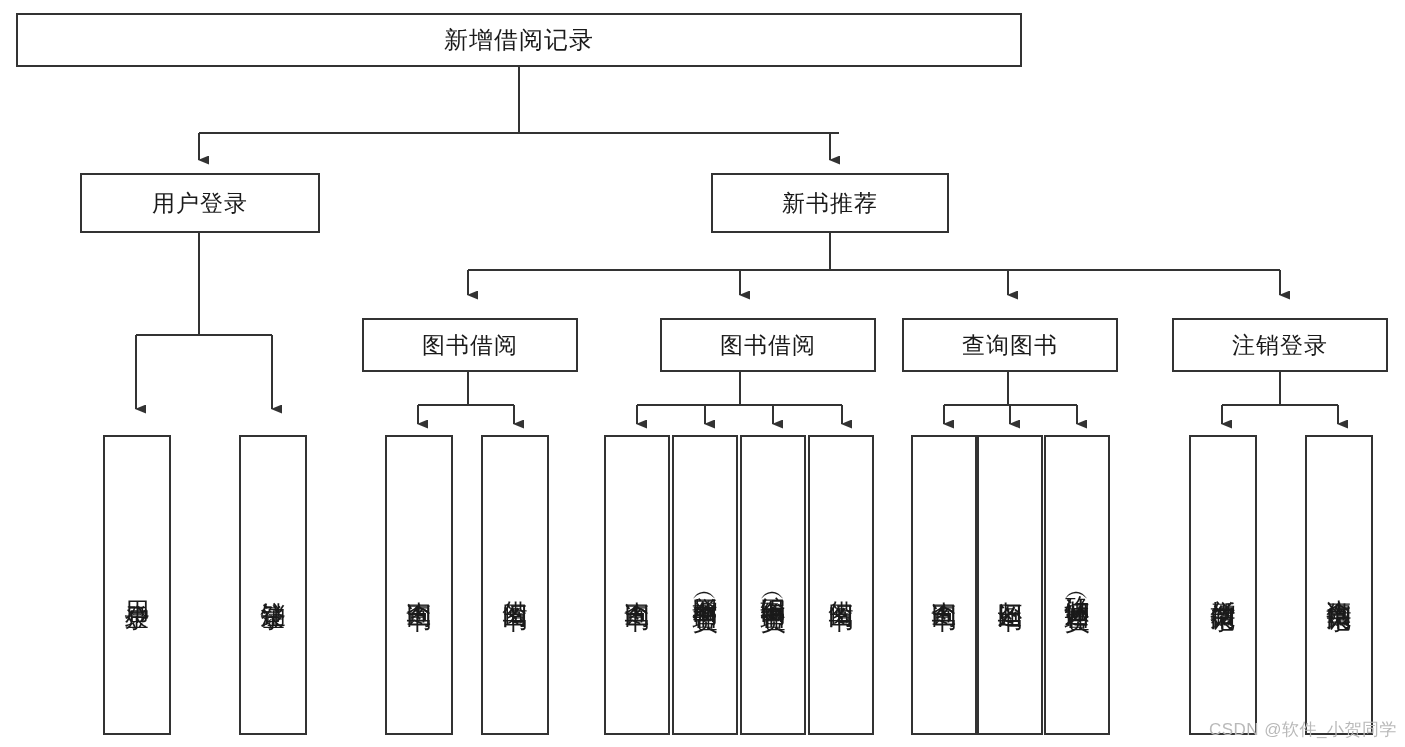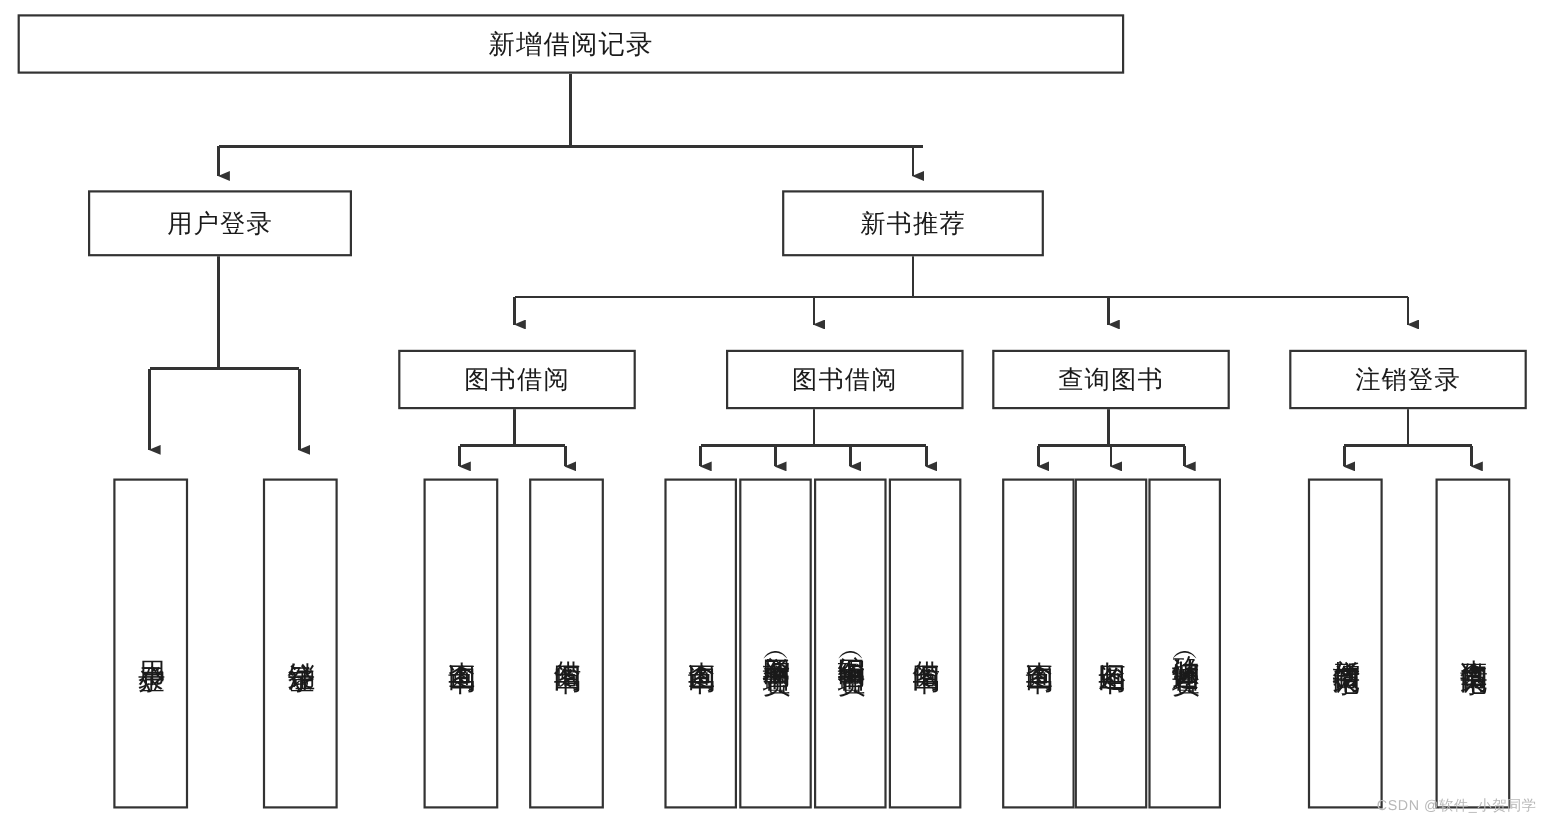--- a/index.html
+++ b/index.html
@@ -53,21 +53,21 @@
   }
   .node-v .vtext {
     writing-mode: vertical-rl;
     text-orientation: upright;
     display: block;
   }
   .watermark {
     position: absolute;
     right: 8px;
     bottom: 6px;
-    font-size: 13px;
+    font-size: 17px;
     color: #b9b9b9;
     white-space: nowrap;
     letter-spacing: 0.5px;
   }
 </style>
 </head>
 <body>
 
 <div id="diagram-canvas">
 

